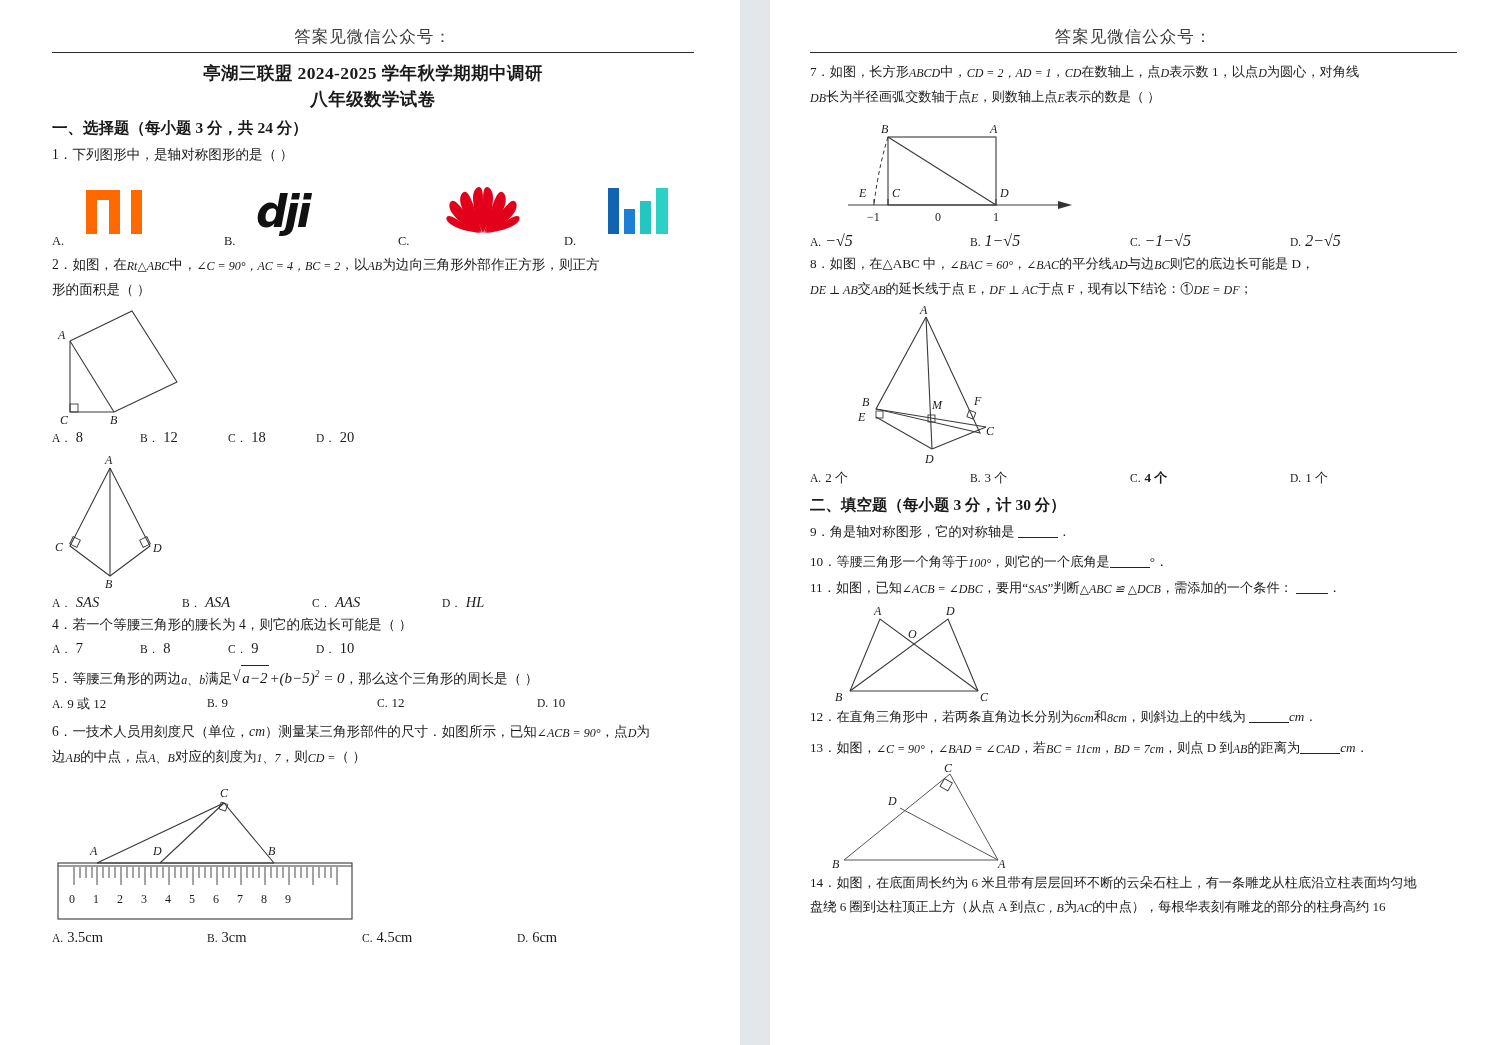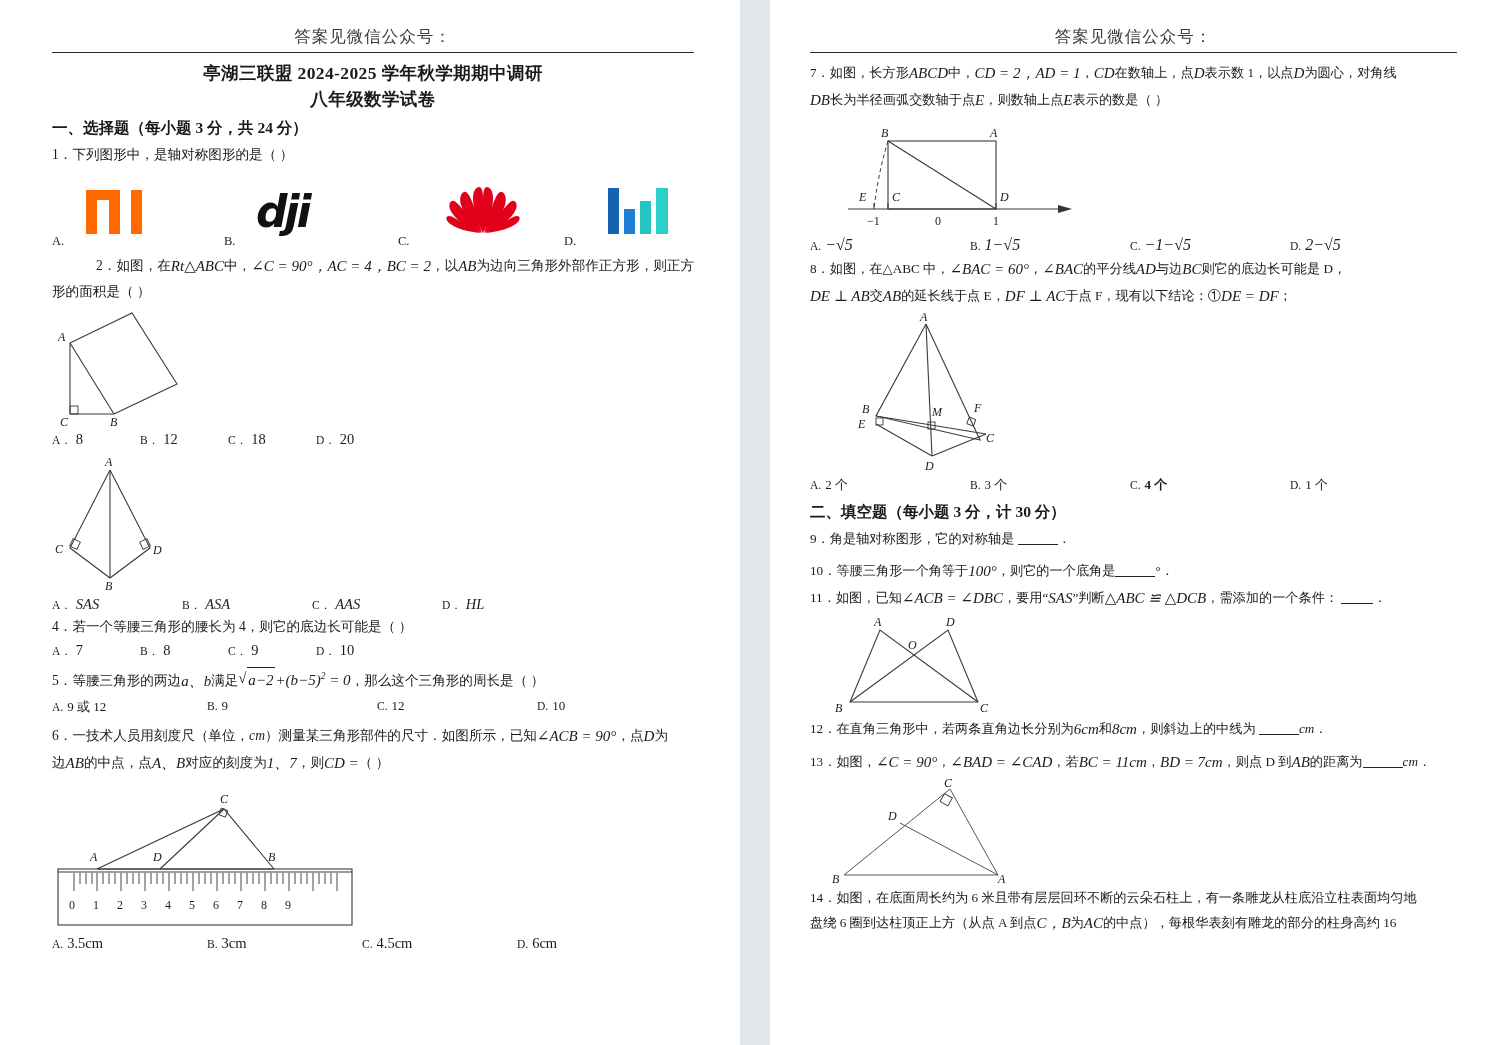--- a/index.html
+++ b/index.html
@@ -19,21 +19,21 @@
   .hdr{text-align:center;font-size:16.5px;color:#3a3a3a;letter-spacing:1px;padding-bottom:4px;}
   .hdr-rule{border-bottom:1.1px solid #2b2b2b;margin:0 0 8px 0;}
 
   .title1{text-align:center;font-weight:bold;font-size:17.5px;margin:7px 0 2px;letter-spacing:.4px;}
   .title2{text-align:center;font-weight:bold;font-size:17.5px;margin:0 0 7px;letter-spacing:.4px;}
 
   .sect{font-weight:bold;font-size:15.5px;margin:2px 0 5px;}
   .q{font-size:13.6px;line-height:1.62;margin:3px 0;}
   .q2{font-size:13.2px;}
   .mi{font-family:"Liberation Serif","DejaVu Serif",serif;font-style:italic;}
-  .big{font-size:15px;vertical-align:-1px;font-style:italic;}
+  .big{font-size:12px;vertical-align:-1px;font-style:italic;}
   .sup{font-size:9.5px;vertical-align:super;}
   .blank{display:inline-block;border-bottom:1.2px solid #222;width:40px;height:.95em;vertical-align:-2px;}
   .blank-sm{width:32px;}
 
   .opts{display:flex;font-size:13.6px;margin:4px 0 3px;}
   .opt{display:flex;align-items:baseline;}
   .olab{font-size:11.5px;margin-right:4px;}
   .oval{font-size:14.5px;}
 
   .logos{display:flex;align-items:flex-end;height:62px;margin:6px 0 0;}
@@ -116,21 +116,21 @@
         <div class="barlogo" style="margin-left:44px;">
           <i style="left:0;width:11px;height:46px;background:#1263b0;"></i>
           <i style="left:16px;width:11px;height:25px;background:#1d7fd4;"></i>
           <i style="left:32px;width:11px;height:33px;background:#24c7c0;"></i>
           <i style="left:48px;width:12px;height:46px;background:#2bd0c6;"></i>
         </div>
         <div class="logolab">D.</div>
       </div>
     </div>
 
-    <div class="q" style="margin-top:20px;text-align:right;">
+    <div class="q" style="margin-top:20px;">
       <span>2．如图，在</span><span class="mi big">Rt△ABC</span><span>中，</span><span class="mi big">∠C = 90°，AC = 4，BC = 2</span><span>，以</span><span class="mi big">AB</span><span>为边向三角形外部作正方形，则正方</span>
     </div>
     <div class="q">形的面积是（    ）</div>
 
     <svg class="fig" width="200" height="120" viewBox="0 0 200 120">
       <polyline class="ln" points="18,107 18,36"></polyline>
       <polyline class="ln" points="18,107 62,107"></polyline>
       <polyline class="ln" points="18,36 62,107"></polyline>
       <polyline class="ln" points="18,36 80,6 125,77 62,107"></polyline>
       <rect class="rt" x="18" y="99" width="8" height="8"></rect>

